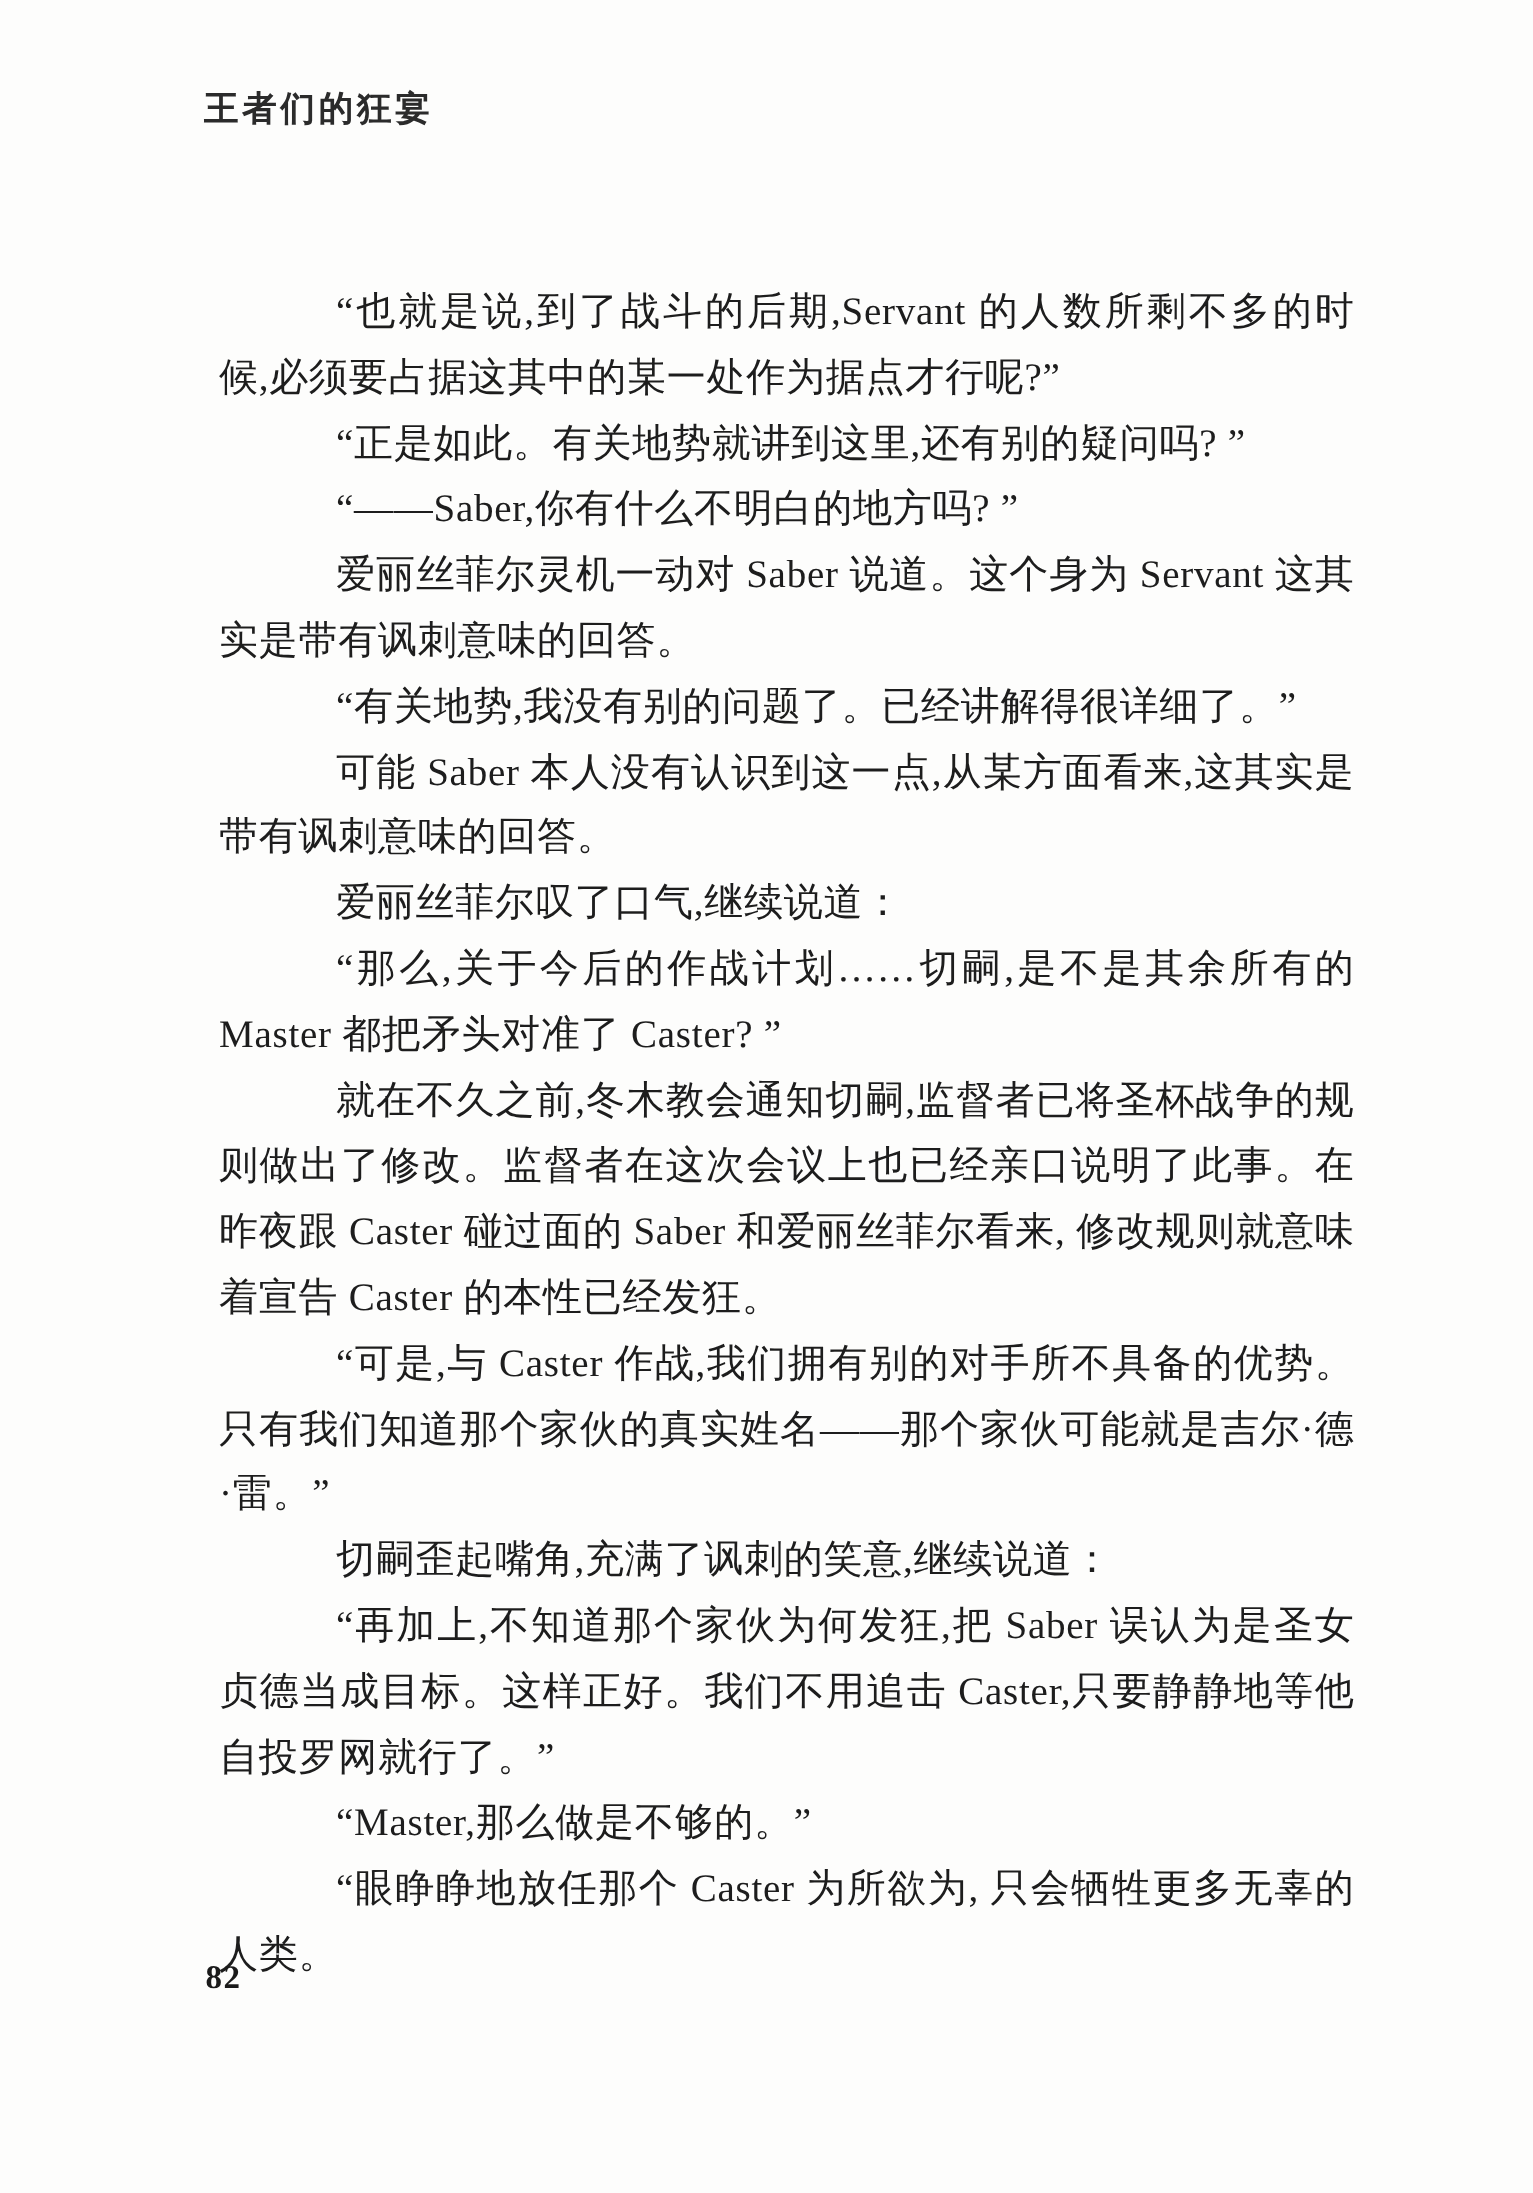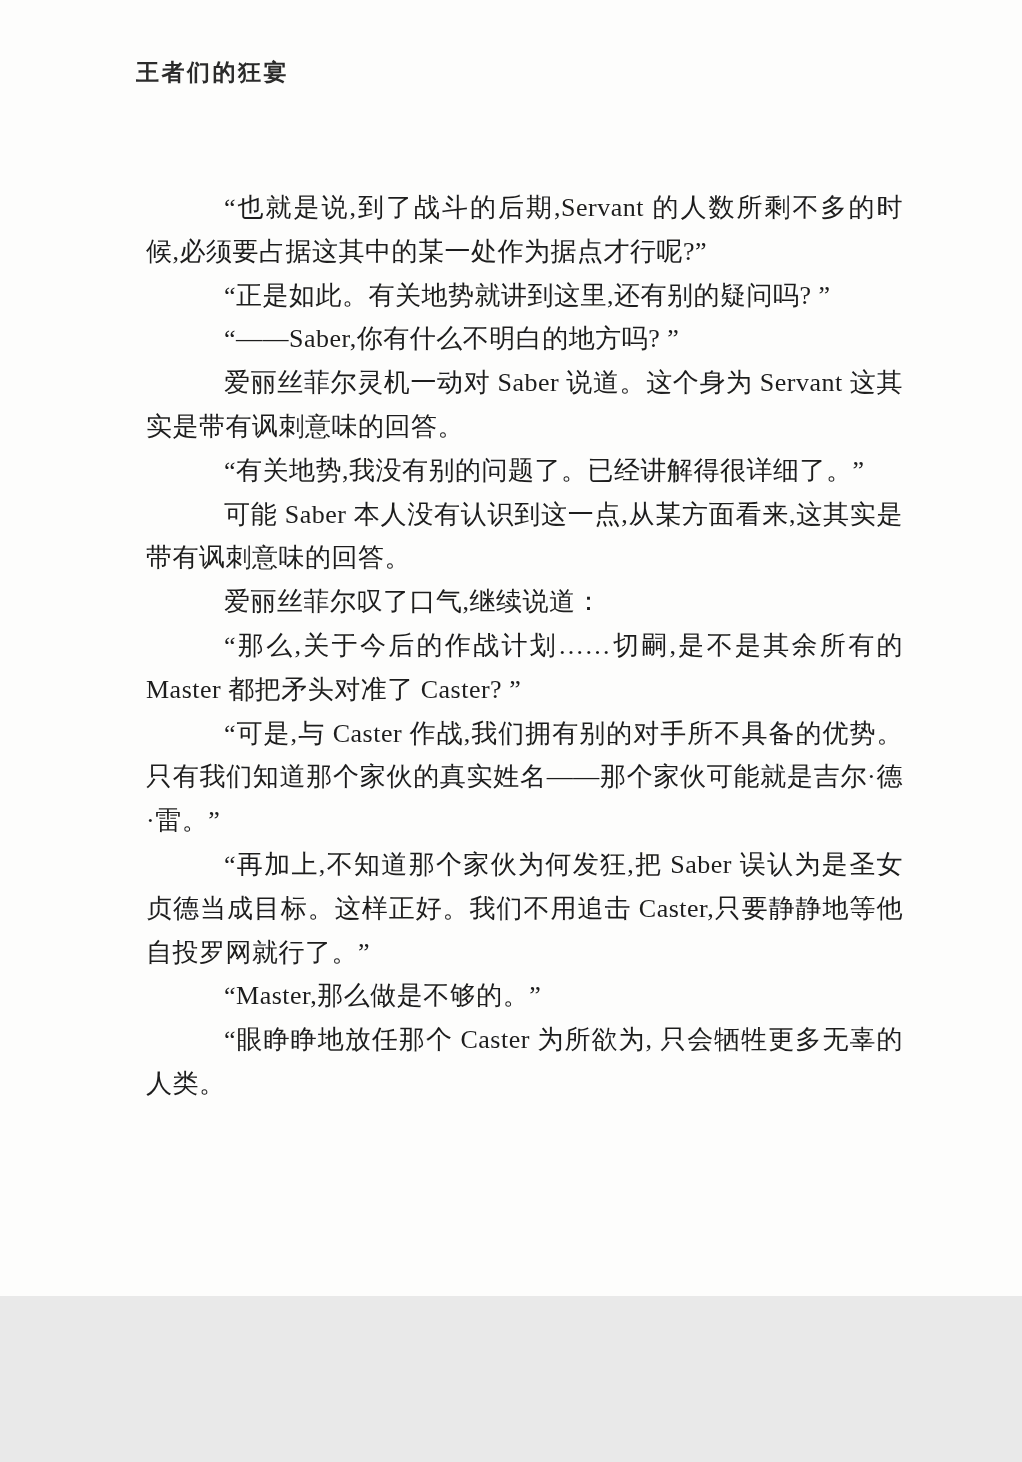--- a/index.html
+++ b/index.html
@@ -3,21 +3,21 @@
 <meta charset="utf-8">
 <style>
   html, body {
     margin: 0;
     padding: 0;
     background: #e9e9e9;
   }
   .page {
     position: relative;
     width: 1022px;
-    height: 1296px;
+    height: 1462px;
     background: #fdfdfc;
     overflow: hidden;
     font-family: "Liberation Serif", "DejaVu Serif", serif;
   }
   .running-header {
     position: absolute;
     left: 136px;
     top: 57px;
     font-size: 23px;
     font-weight: 700;
@@ -60,21 +60,23 @@
 
   <div class="text-block">
     <p>“也就是说,到了战斗的后期,Servant 的人数所剩不多的时候,必须要占据这其中的某一处作为据点才行呢?”</p>
     <p>“正是如此。有关地势就讲到这里,还有别的疑问吗? ”</p>
     <p>“——Saber,你有什么不明白的地方吗? ”</p>
     <p>爱丽丝菲尔灵机一动对 Saber 说道。这个身为 Servant 这其实是带有讽刺意味的回答。</p>
     <p>“有关地势,我没有别的问题了。已经讲解得很详细了。”</p>
     <p>可能 Saber 本人没有认识到这一点,从某方面看来,这其实是带有讽刺意味的回答。</p>
     <p>爱丽丝菲尔叹了口气,继续说道：</p>
     <p>“那么,关于今后的作战计划……切嗣,是不是其余所有的 Master 都把矛头对准了 Caster? ”</p>
+    <p>就在不久之前,冬木教会通知切嗣,监督者已将圣杯战争的规则做出了修改。监督者在这次会议上也已经亲口说明了此事。在昨夜跟 Caster 碰过面的 Saber 和爱丽丝菲尔看来, 修改规则就意味着宣告 Caster 的本性已经发狂。</p>
     <p>“可是,与 Caster 作战,我们拥有别的对手所不具备的优势。只有我们知道那个家伙的真实姓名——那个家伙可能就是吉尔·德·雷。”</p>
+    <p>切嗣歪起嘴角,充满了讽刺的笑意,继续说道：</p>
     <p>“再加上,不知道那个家伙为何发狂,把 Saber 误认为是圣女贞德当成目标。这样正好。我们不用追击 Caster,只要静静地等他自投罗网就行了。”</p>
     <p>“Master,那么做是不够的。”</p>
     <p>“眼睁睁地放任那个 Caster 为所欲为, 只会牺牲更多无辜的人类。</p>
   </div>
 
   <div class="page-number">82</div>
 
 </div>
 
 </body></html>

